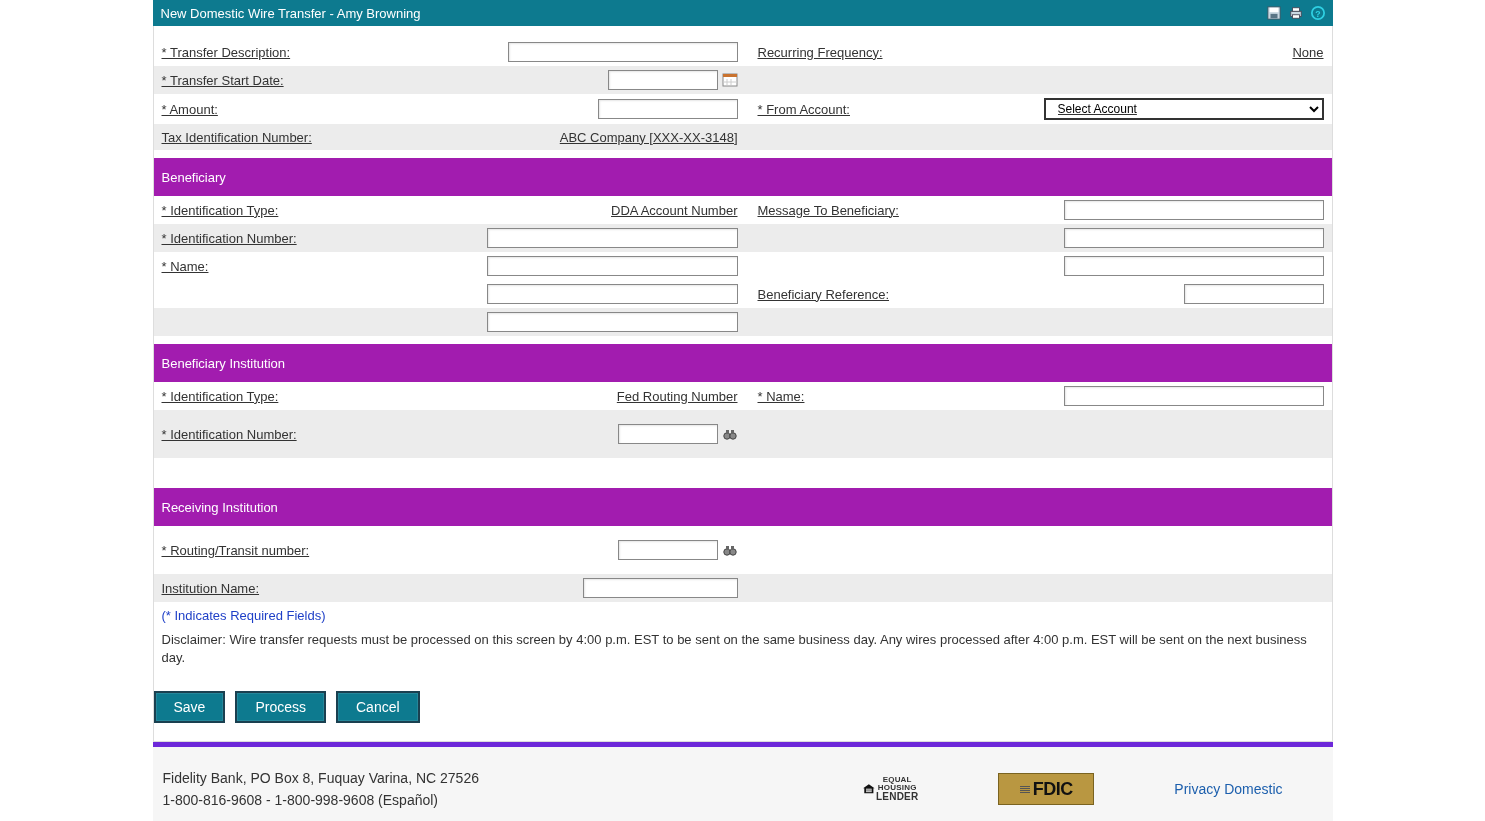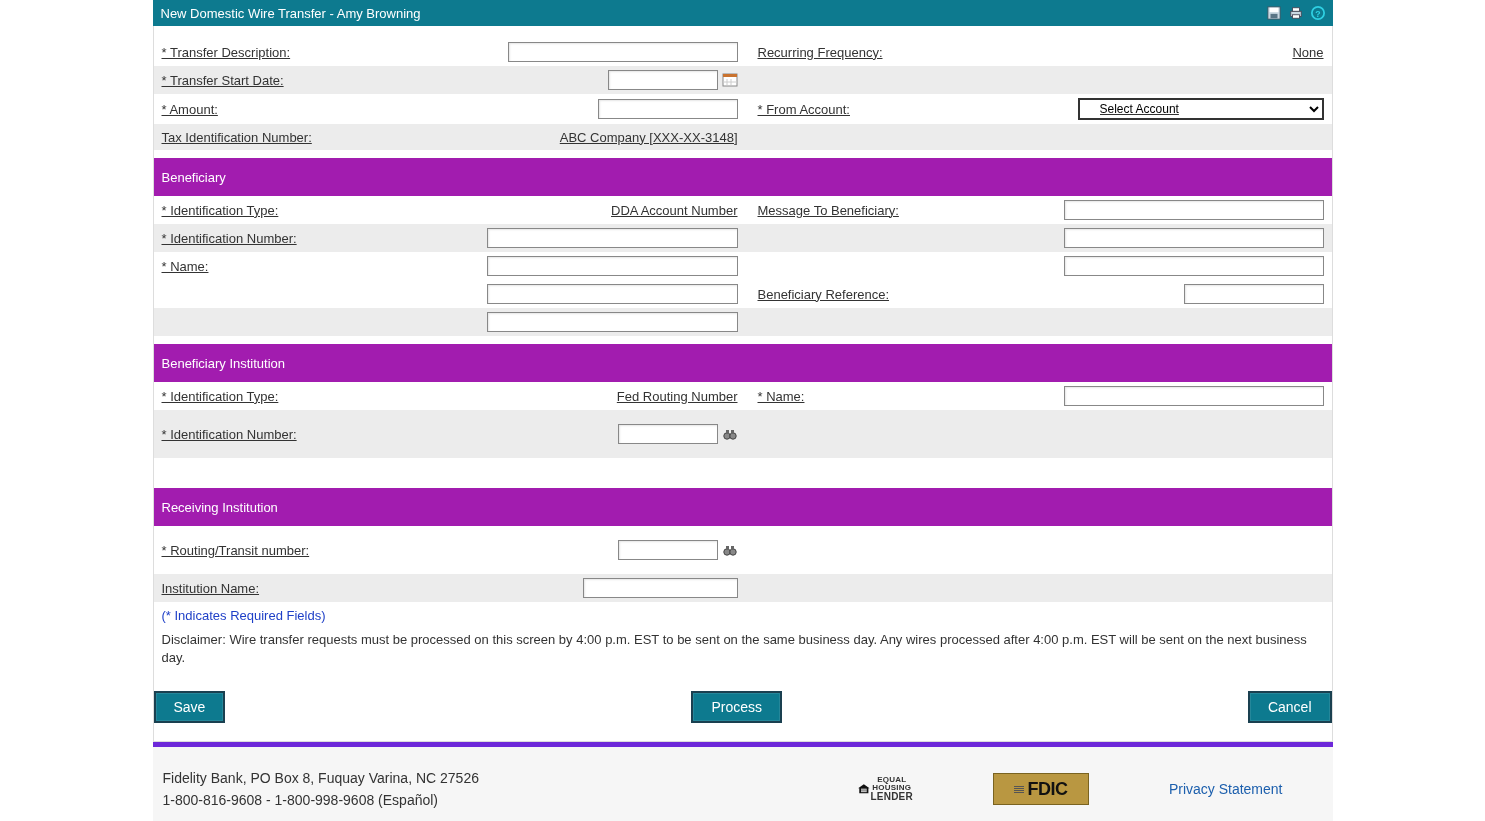--- a/index.html
+++ b/index.html
@@ -17,28 +17,28 @@
   .value-left { width: 267px; justify-content: flex-end; }
   .label-right { width: 290px; padding-left: 12px; }
   .value-right { width: 280px; justify-content: flex-end; flex: 1; }
   input[type="text"] { border: 1px solid #888; background: #fff; height: 20px; padding: 2px 4px; font-size: 12px; box-shadow: inset 1px 1px 2px rgba(0,0,0,0.1); }
   .inp-230 { width: 230px; }
   .inp-260 { width: 260px; }
   .inp-140 { width: 140px; }
   .inp-110 { width: 110px; }
   .inp-100 { width: 100px; }
   .inp-155 { width: 155px; }
-  select { border: 2px solid #333; background: #fff; height: 22px; font-size: 12px; width: 308px; padding: 0 16px; margin-left: 34px; }
+  select { border: 2px solid #333; background: #fff; height: 22px; font-size: 12px; width: 308px; padding: 0 8px; }
   .date-field { display: flex; align-items: center; gap: 4px; }
   .cal-icon, .search-icon-sm { width: 16px; height: 16px; display: inline-flex; align-items: center; justify-content: center; cursor: pointer; }
   .gap-section { height: 8px; }
   .gap-small { height: 4px; }
   .required-note { color: #1e3fc7; padding: 6px 8px; font-size: 13px; }
   .disclaimer { padding: 2px 8px 12px 8px; font-size: 13px; line-height: 1.4; }
-  .btns { display: flex; justify-content: space-between; gap: 10px; padding: 12px 0 18px 0; }
+  .btns { display: flex; justify-content: flex-start; gap: 10px; padding: 12px 0 18px 0; }
   .btn { background: #0d7a8f; color: #fff; border: 2px solid #1a4050; padding: 6px 18px; font-size: 14px; cursor: pointer; min-width: 70px; box-shadow: inset 0 0 0 1px rgba(255,255,255,0.1); }
   .footer { background: #f6f6f6; border-top: 5px solid #6d28d9; padding: 16px 10px; display: flex; align-items: center; }
   .footer-left { flex: 1; font-size: 14px; line-height: 1.6; color: #333; }
   .footer-badges { display: flex; align-items: center; gap: 80px; padding-right: 40px; }
   .lender-icon { width: 56px; height: 52px; display: flex; flex-direction: row; align-items: center; justify-content: center; }
   .lender-icon svg { width: 48px; height: 38px; }
   .lender-label { font-size: 8px; font-weight: bold; letter-spacing: 0.2px; text-align: center; line-height: 1; }
   .fdic { background: #b99741; border: 1px solid #7a6320; width: 96px; height: 32px; display: flex; align-items: center; justify-content: center; font-weight: bold; font-size: 18px; color: #111; letter-spacing: -0.5px; }
   .fdic-lines { display:flex; flex-direction:column; gap:1px; margin-right:3px;}
   .fdic-lines span{display:block; width:10px; height:1px; background:#555;}
@@ -273,17 +273,17 @@
       </div>
       <div class="fdic">
         <div class="fdic-lines">
             <span></span>
             <span></span>
             <span></span>
             <span></span>
           </div>
         <span>FDIC</span>
       </div>
-      <span class="priv-link">Privacy Statement</span>
+      <span class="priv-link">Privacy Domestic</span>
     </div>
   </div>
 
 </div>
 
 </body></html>

